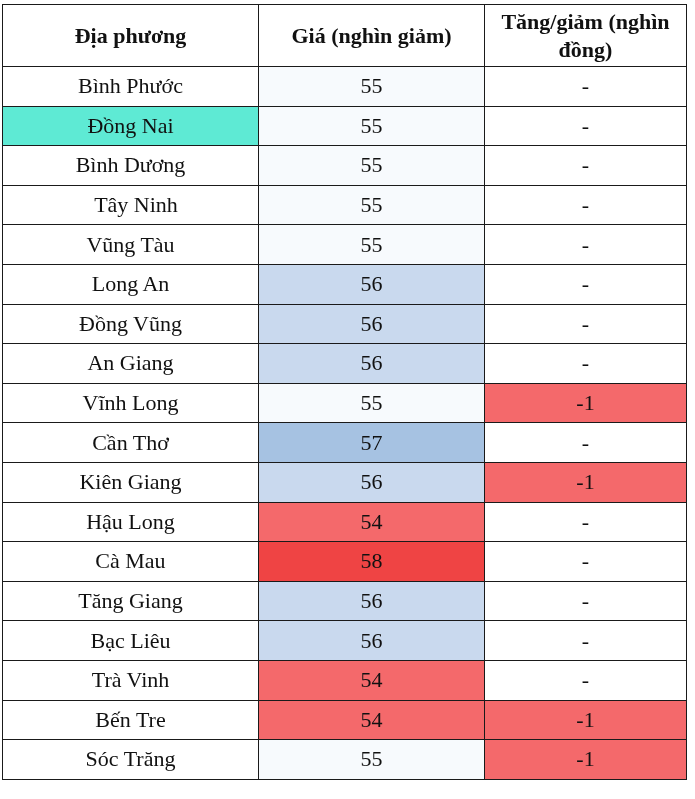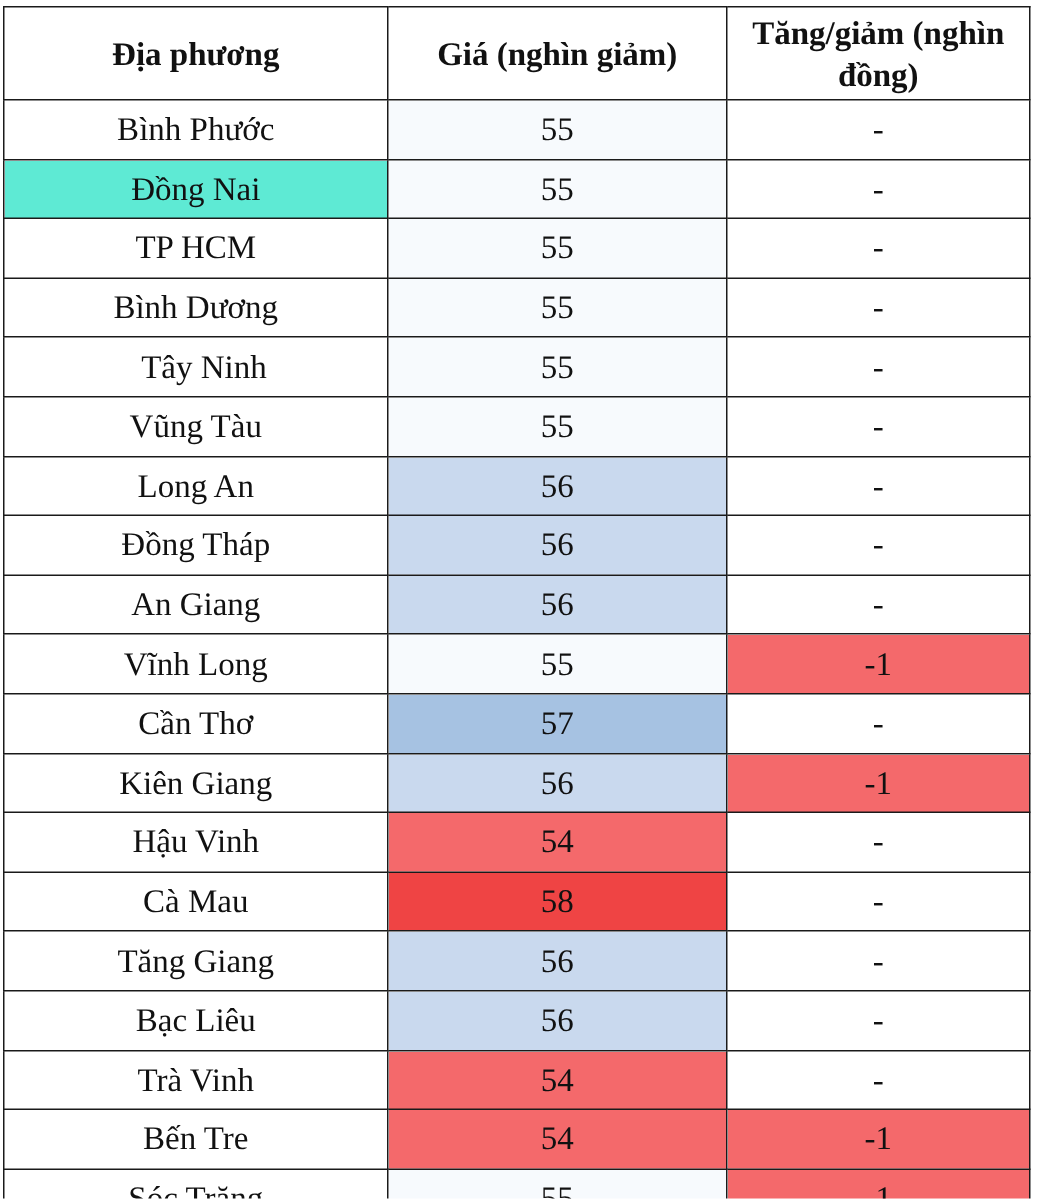--- a/index.html
+++ b/index.html
@@ -68,46 +68,41 @@
         <td style="background: rgb(255, 255, 255);">Bình Phước</td>
         <td style="background: rgb(247, 250, 253);">55</td>
         <td style="background: rgb(255, 255, 255);">-</td>
       </tr>
       <tr>
         <td style="background: #5eead4;">Đồng Nai</td>
         <td style="background: rgb(247, 250, 253);">55</td>
         <td style="background: rgb(255, 255, 255);">-</td>
       </tr>
       <tr>
-        <td style="background: rgb(255, 255, 255);">TP HCM</td>
-        <td style="background: rgb(247, 250, 253);">55</td>
-        <td style="background: rgb(255, 255, 255);">-</td>
-      </tr>
-      <tr>
         <td style="background: rgb(255, 255, 255);">Bình Dương</td>
         <td style="background: rgb(247, 250, 253);">55</td>
         <td style="background: rgb(255, 255, 255);">-</td>
       </tr>
       <tr>
         <td style="background: rgb(255, 255, 255); padding-left: 12px;">Tây Ninh</td>
         <td style="background: rgb(247, 250, 253);">55</td>
         <td style="background: rgb(255, 255, 255);">-</td>
       </tr>
       <tr>
         <td style="background: rgb(255, 255, 255);">Vũng Tàu</td>
         <td style="background: rgb(247, 250, 253);">55</td>
         <td style="background: rgb(255, 255, 255);">-</td>
       </tr>
       <tr>
         <td style="background: rgb(255, 255, 255);">Long An</td>
         <td style="background: rgb(201, 217, 238);">56</td>
         <td style="background: rgb(255, 255, 255);">-</td>
       </tr>
       <tr>
-        <td style="background: rgb(255, 255, 255);">Đồng Tháp</td>
+        <td style="background: rgb(255, 255, 255);">Đồng Vũng</td>
         <td style="background: rgb(201, 217, 238);">56</td>
         <td style="background: rgb(255, 255, 255);">-</td>
       </tr>
       <tr>
         <td style="background: rgb(255, 255, 255);">An Giang</td>
         <td style="background: rgb(201, 217, 238);">56</td>
         <td style="background: rgb(255, 255, 255);">-</td>
       </tr>
       <tr>
         <td style="background: rgb(255, 255, 255);">Vĩnh Long</td>
@@ -118,21 +113,21 @@
         <td style="background: rgb(255, 255, 255);">Cần Thơ</td>
         <td style="background: rgb(166, 194, 226);">57</td>
         <td style="background: rgb(255, 255, 255);">-</td>
       </tr>
       <tr>
         <td style="background: rgb(255, 255, 255);">Kiên Giang</td>
         <td style="background: rgb(201, 217, 238);">56</td>
         <td style="background: rgb(244, 105, 107);">-1</td>
       </tr>
       <tr>
-        <td style="background: rgb(255, 255, 255);">Hậu Vinh</td>
+        <td style="background: rgb(255, 255, 255);">Hậu Long</td>
         <td style="background: rgb(244, 105, 107);">54</td>
         <td style="background: rgb(255, 255, 255);">-</td>
       </tr>
       <tr>
         <td style="background: rgb(255, 255, 255);">Cà Mau</td>
         <td style="background: #ef4444;">58</td>
         <td style="background: rgb(255, 255, 255);">-</td>
       </tr>
       <tr>
         <td style="background: rgb(255, 255, 255);">Tăng Giang</td>

